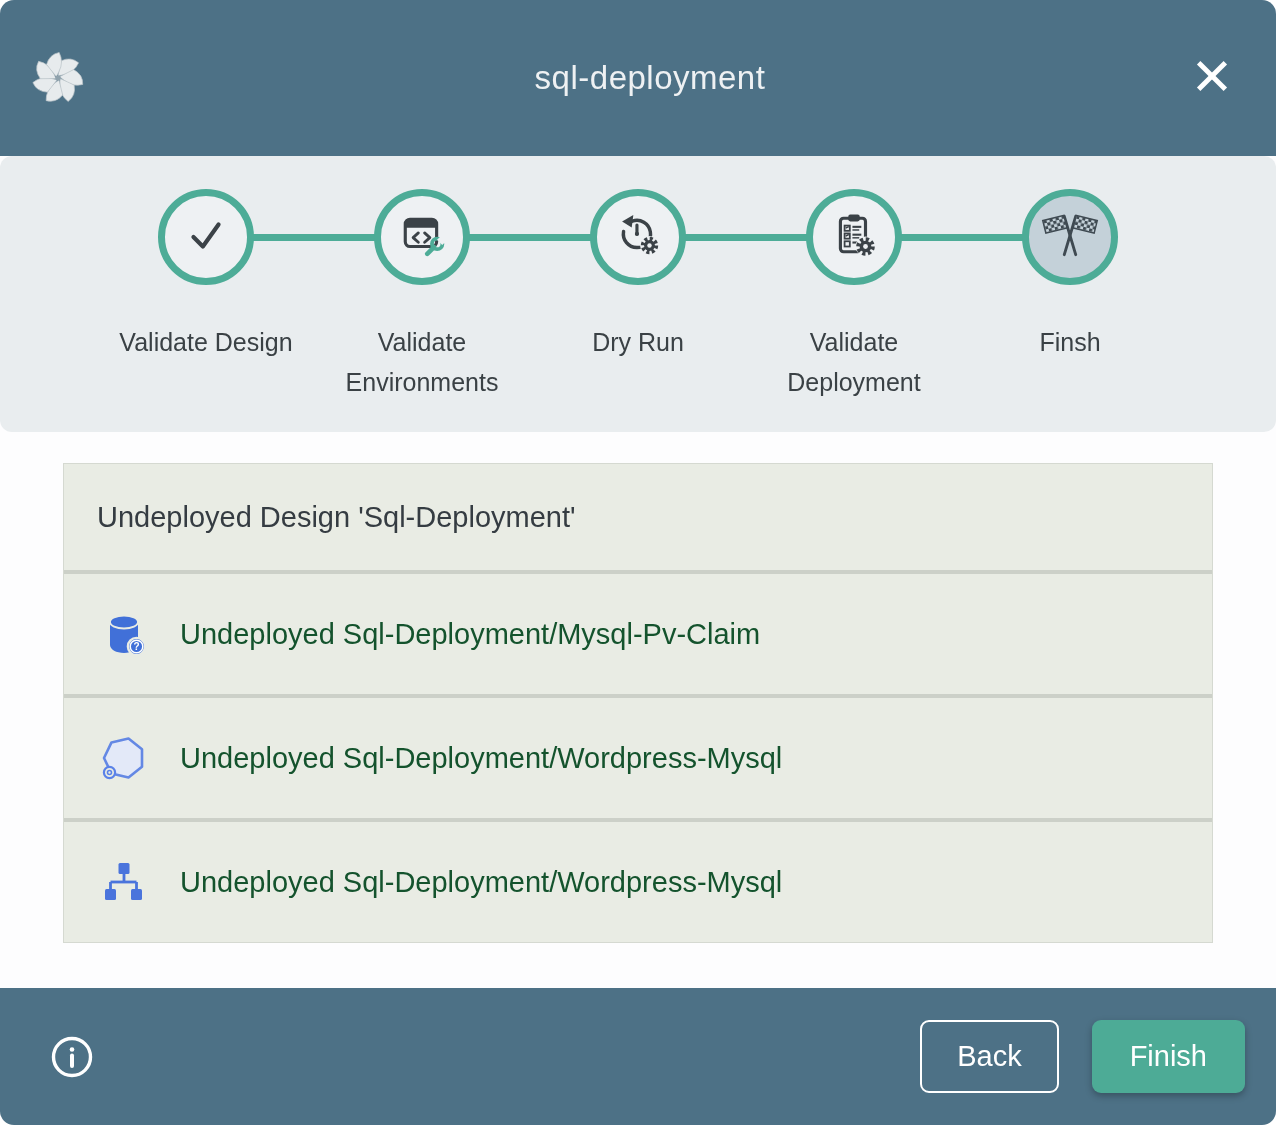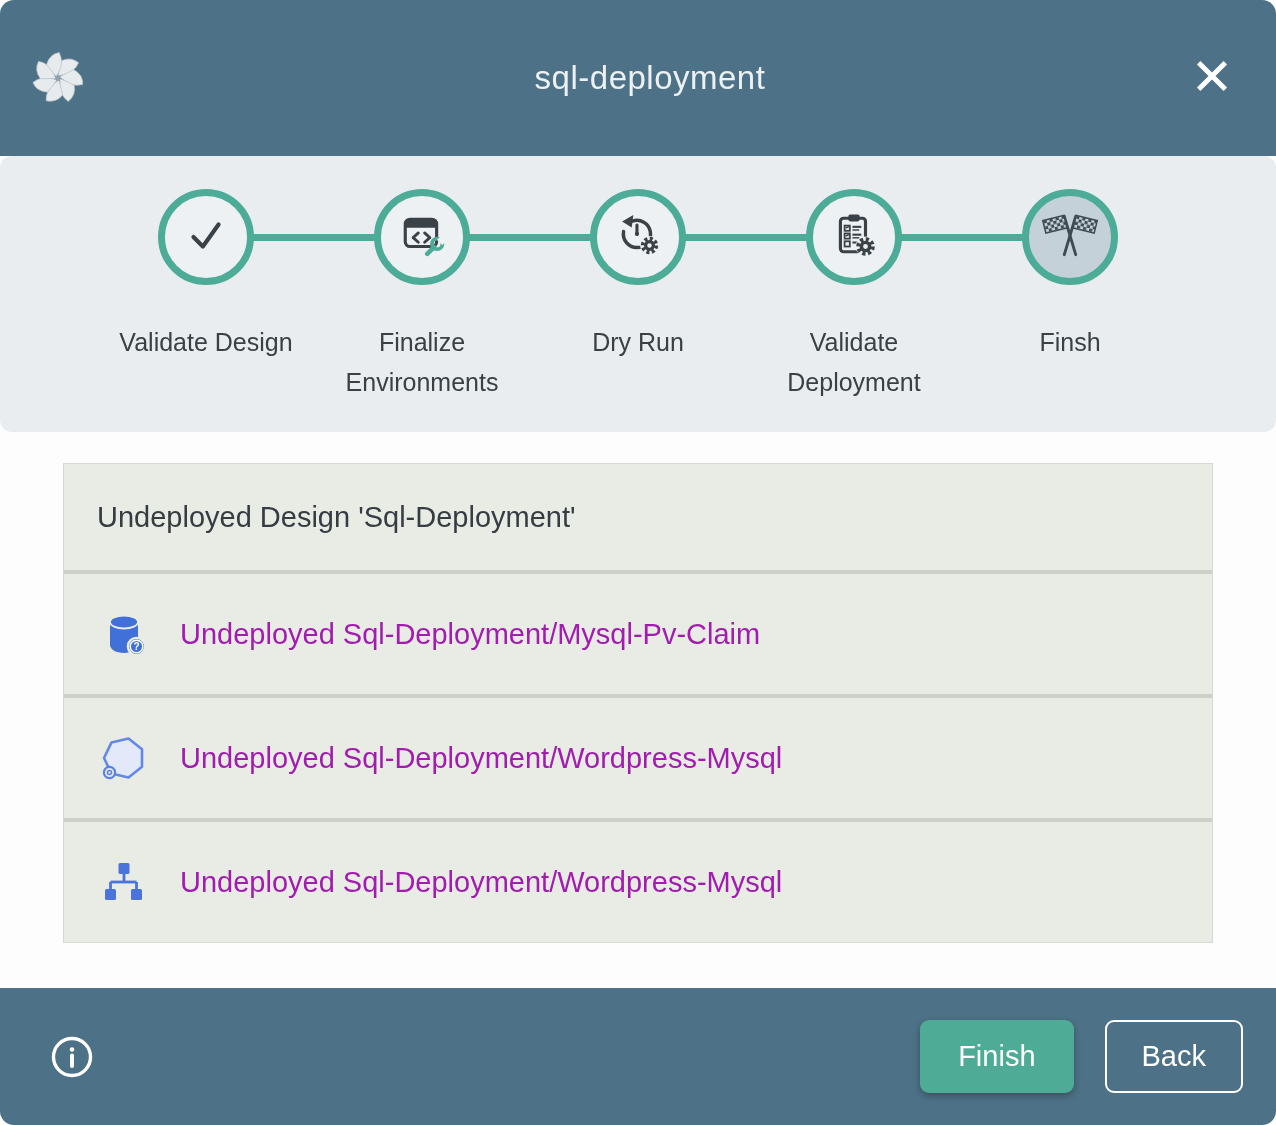--- a/index.html
+++ b/index.html
@@ -28,21 +28,21 @@
 
   
   .main { flex:1; background:#fdfdfe; padding-top:31px; }
   .panel { width:1150px; margin:0 auto; border:1px solid #d5d9d1; }
   .panel-header { height:106px; background:#e9ece4; display:flex; align-items:center;
                   padding-left:33px; font-size:29px; color:#353c42; }
   .panel-divider { height:4px; background:#ccd0c8; }
   .panel-row { height:120px; background:#e9ece4; display:flex; align-items:center;
                padding-left:36px; }
   .row-icon { width:48px; height:48px; flex:none; margin-right:32px; }
-  .row-text { font-size:29px; color:#a21caf; }
+  .row-text { font-size:29px; color:#14532d; }
 
   
   .footer { height:137px; background:#4d7186; flex:none; position:relative;
             display:flex; align-items:center; justify-content:flex-end; }
   .info-btn { position:absolute; left:50px; top:47px; width:44px; height:44px;
               background:transparent; border:none; cursor:pointer; padding:0; }
   .btn { font-family:"Liberation Sans", sans-serif; font-size:29px; color:#ffffff;
          border-radius:9px; height:73px; cursor:pointer; }
   .btn-back { background:transparent; border:2px solid #ffffff; padding:0 35px; margin-right:33px; }
   .btn-finish { background:#4dab96; border:none; padding:0 38px; margin-right:31px;
@@ -101,21 +101,21 @@
               <rect x="6" y="7" width="30" height="26" rx="4.5" fill="none" stroke="#3b4247" stroke-width="3"></rect>
               <path d="M6,11.5 a4.5,4.5 0 0 1 4.5,-4.5 h21 a4.5,4.5 0 0 1 4.5,4.5 v3.5 h-30 z" fill="#3b4247"></path>
               <polyline points="18.5,20 13.5,24.5 18.5,29" fill="none" stroke="#3b4247" stroke-width="2.7" stroke-linecap="round" stroke-linejoin="round"></polyline>
               <polyline points="24.5,20 29.5,24.5 24.5,29" fill="none" stroke="#3b4247" stroke-width="2.7" stroke-linecap="round" stroke-linejoin="round"></polyline>
               <line x1="27" y1="40" x2="33.5" y2="33.5" stroke="#4dac97" stroke-width="4.4" stroke-linecap="round"></line>
               <circle cx="36.5" cy="30.5" r="5" fill="none" stroke="#4dac97" stroke-width="3.6"></circle>
               <rect x="37.5" y="24" width="7" height="6" fill="#eef1f3" transform="rotate(45 41 27)"></rect>
             </svg>
           </span>
         </div>
-        <div class="step-label">Finalize Environments</div>
+        <div class="step-label">Validate Environments</div>
       </div>
 
       <div class="step">
         <div class="step-circle">
           <span>
             <svg width="46" height="46" viewBox="0 0 44 44">
               <path d="M16.6,8.8 A13,13 0 1 1 8.2,18.7" fill="none" stroke="#3b4247" stroke-width="3.3" stroke-linecap="round"></path>
               <path d="M17.5,2.8 L6.8,9.2 L16,14.8 Z" fill="#3b4247"></path>
               <line x1="21" y1="21" x2="21" y2="12.5" stroke="#3b4247" stroke-width="3" stroke-linecap="round"></line>
               <circle cx="21" cy="21" r="2" fill="#3b4247"></circle>
@@ -247,17 +247,17 @@
   </div>
 
   <div class="footer">
     <button class="info-btn" aria-label="info">
       <svg width="44" height="44" viewBox="0 0 44 44">
         <circle cx="22" cy="22" r="18.5" fill="none" stroke="#ffffff" stroke-width="3.4"></circle>
         <circle cx="22" cy="14.5" r="2.3" fill="#ffffff"></circle>
         <line x1="22" y1="20.5" x2="22" y2="31" stroke="#ffffff" stroke-width="4" stroke-linecap="round"></line>
       </svg>
     </button>
+    <button class="btn btn-back">Back</button>
     <button class="btn btn-finish">Finish</button>
-    <button class="btn btn-back">Back</button>
   </div>
 
 </div>
 
 </body></html>

